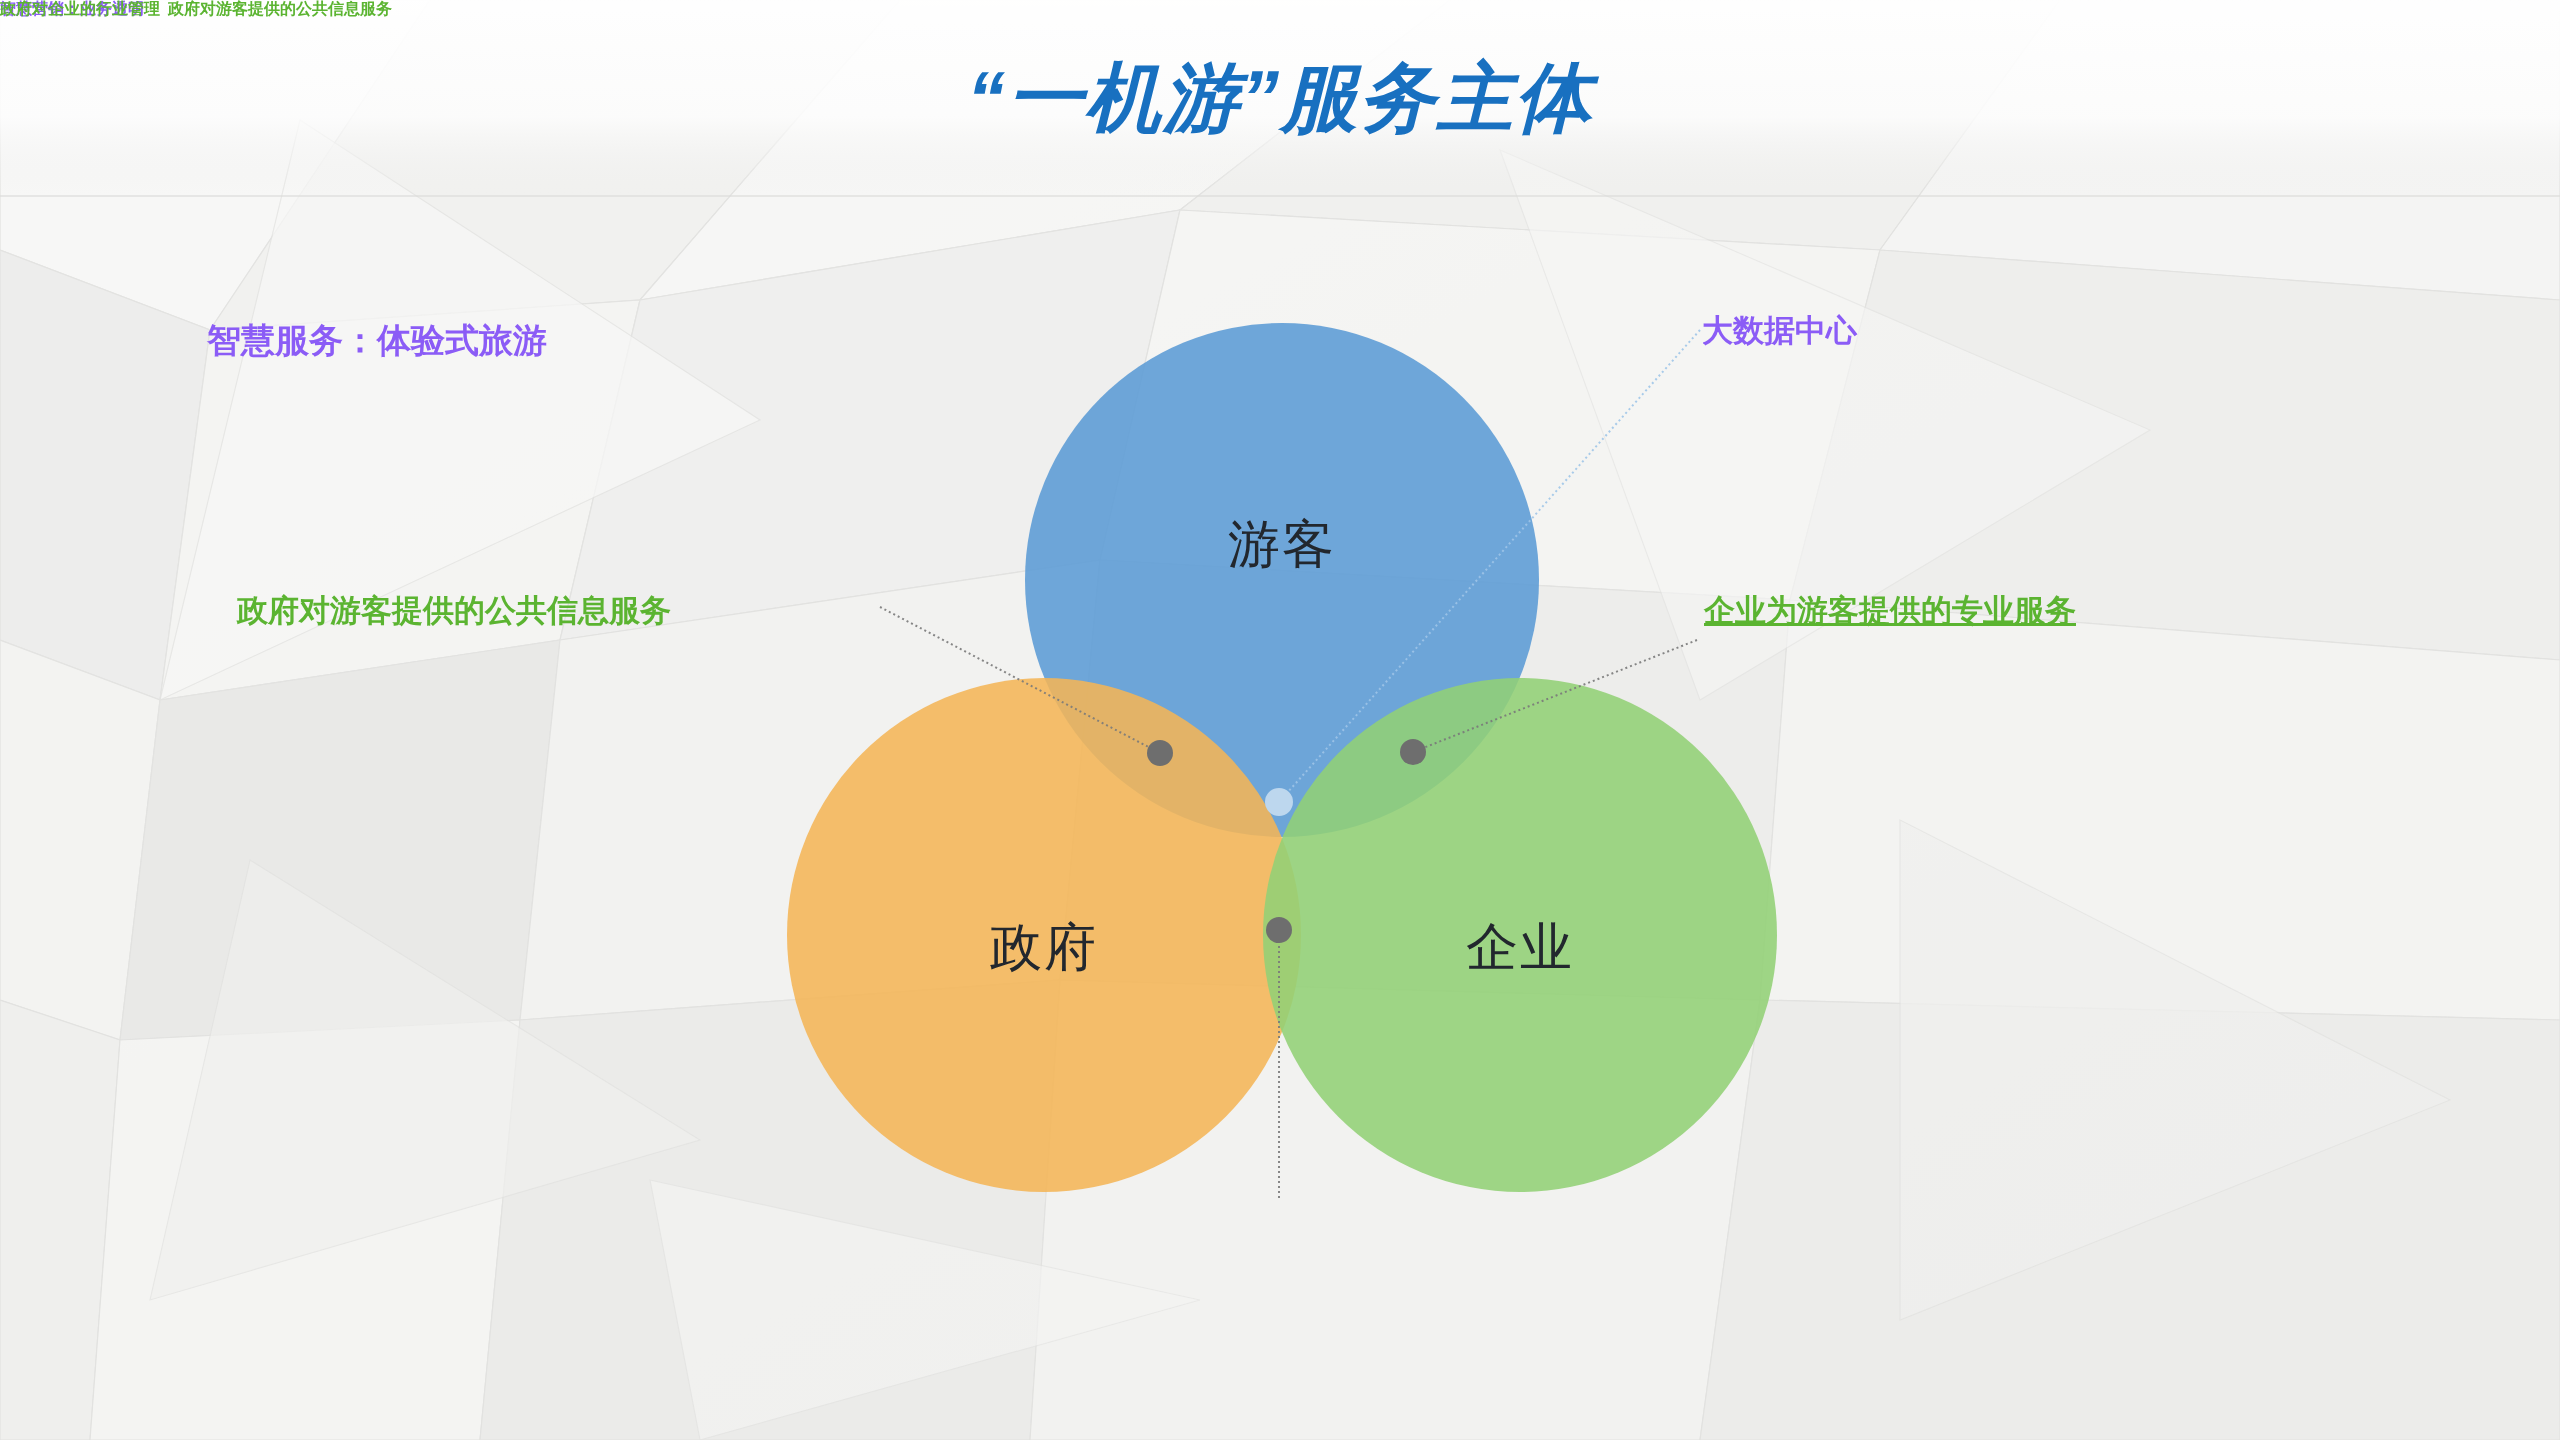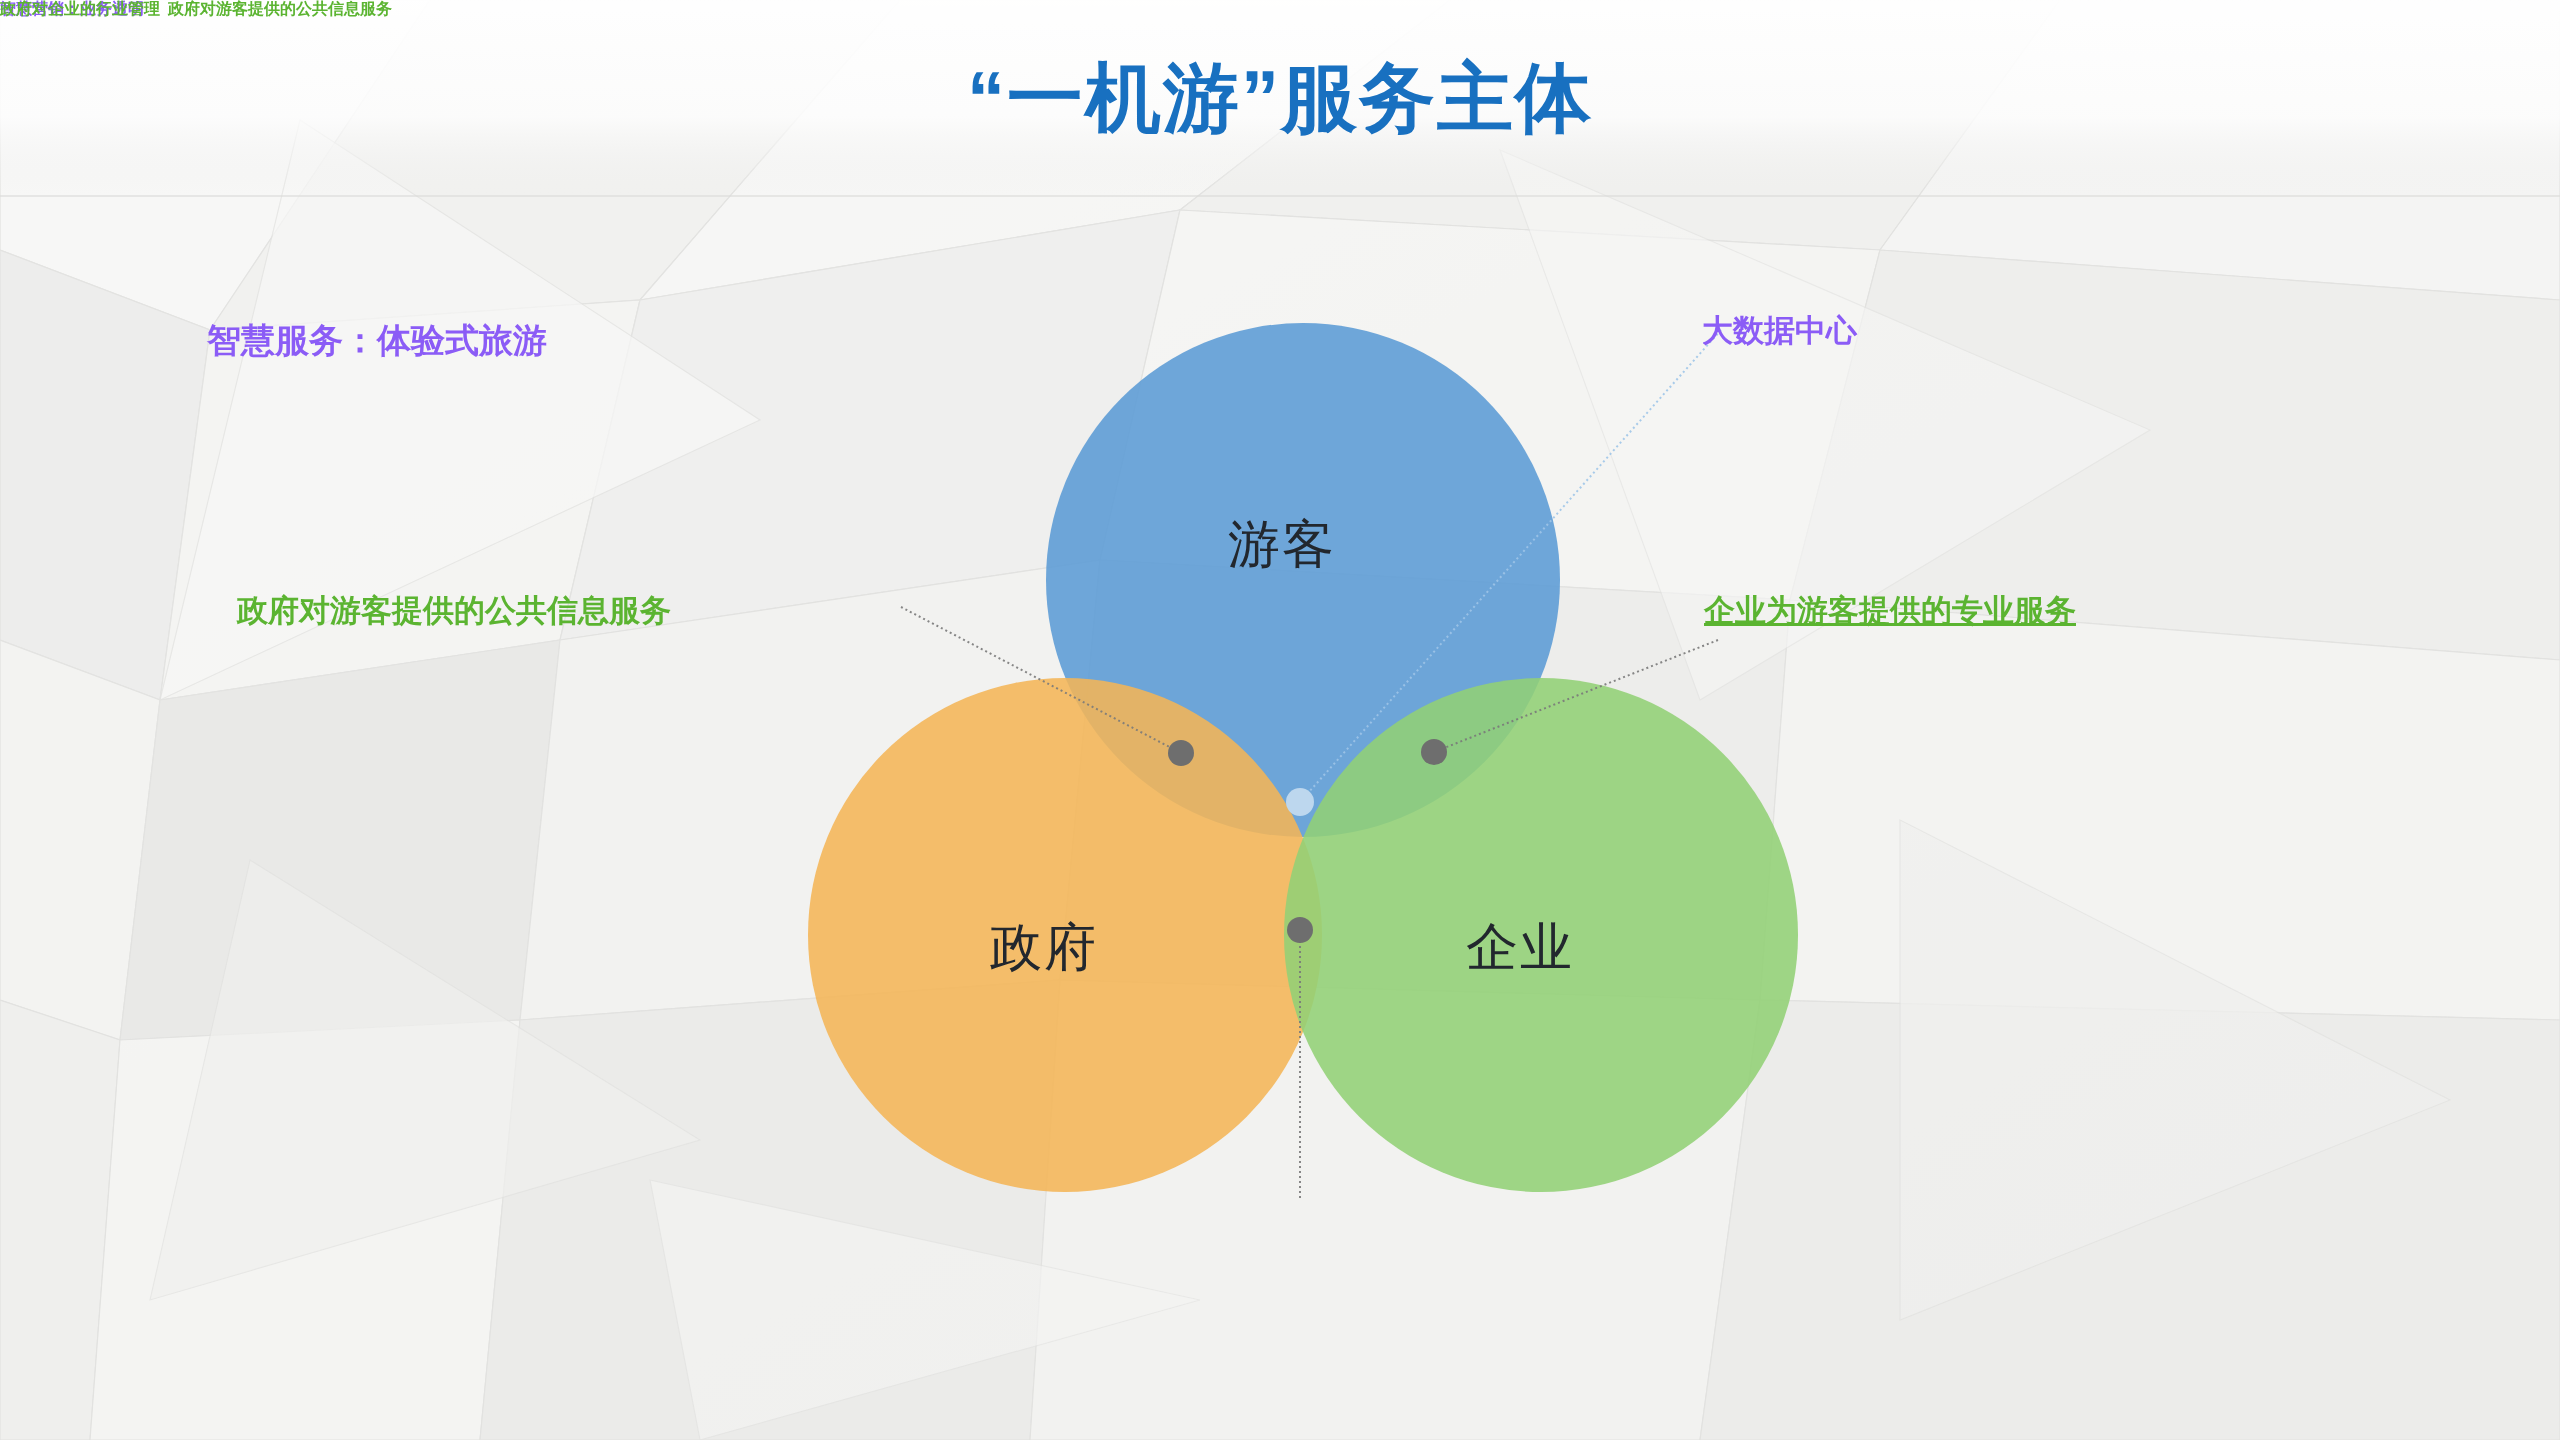--- a/index.html
+++ b/index.html
@@ -42,30 +42,30 @@
     position: absolute;
     left: 0;
     top: 48px;
     width: 100%;
     text-align: center;
     font-size: 76px;
     font-weight: bold;
     letter-spacing: 2px;
     color: #1870C0;
     white-space: nowrap;
+    font-style: italic;
   }
 
   
   .venn-wrap {
     position: absolute;
     left: 0;
     top: 0;
     width: 2308px;
     height: 1440px;
-    padding-left: 21px;
   }
   .venn-svg { display: block; width: 2560px; height: 1440px; }
 
   .circle-label {
     position: absolute;
     font-size: 52px;
     color: #22272e;
     white-space: nowrap;
     transform: translate(-50%, -50%);
     letter-spacing: 2px;

